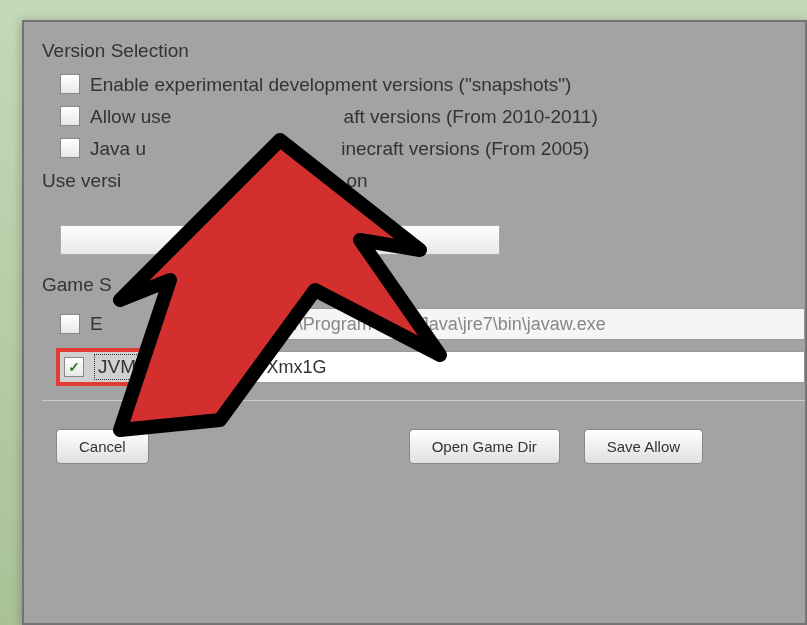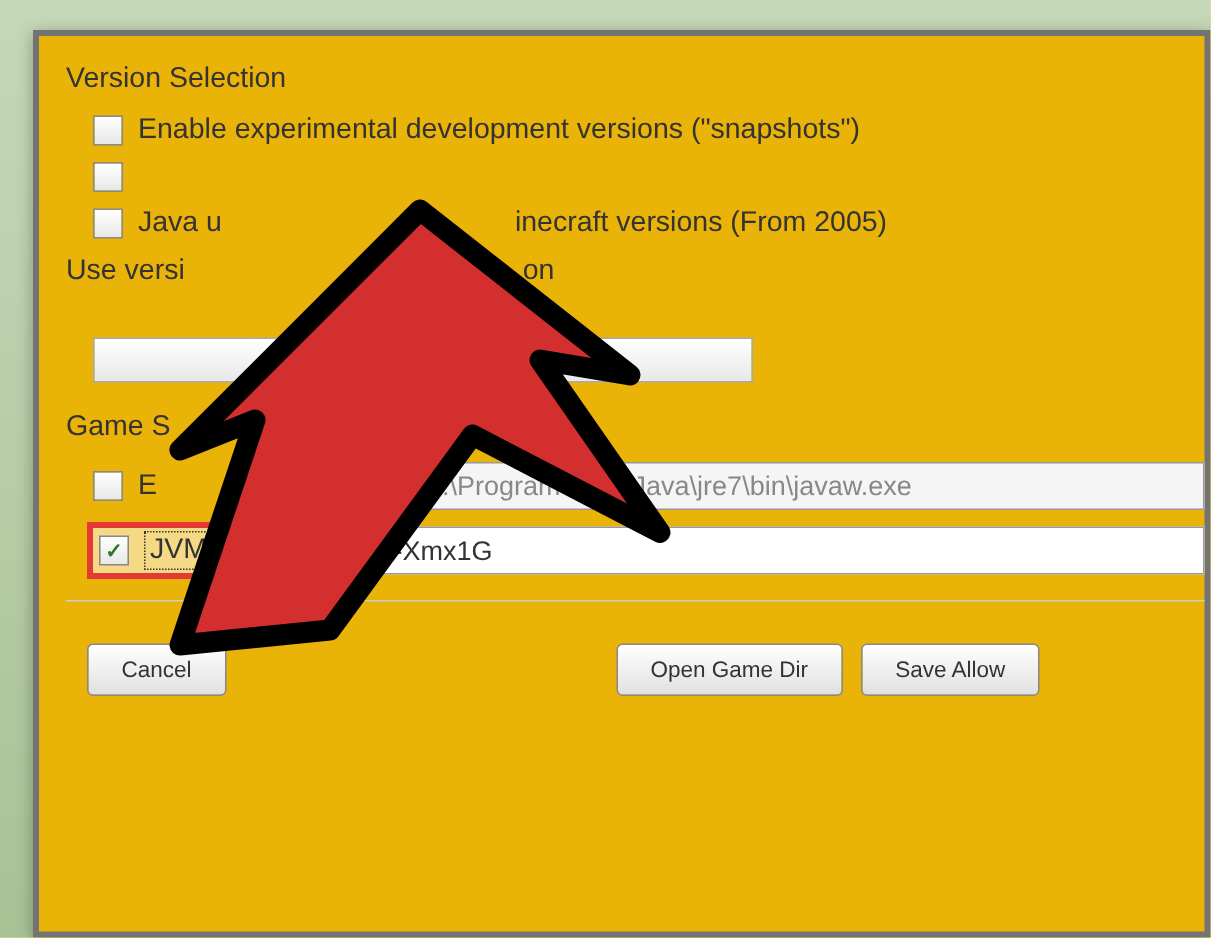--- a/index.html
+++ b/index.html
@@ -15,33 +15,33 @@
       height: 625px;
       overflow: hidden;
       position: relative;
     }
     .window {
       position: absolute;
       top: 20px;
       left: 22px;
       right: 0;
       bottom: 0;
-      background: #eab308;
-      border: 4px solid #737373;
+      background: #a3a3a3;
+      border: 2px solid #737373;
       box-shadow: 0 2px 10px rgba(0,0,0,0.3);
       padding: 18px 0 0 18px;
     }
     .section-title {
       font-size: 19px;
       color: #333;
       margin-bottom: 12px;
     }
     .checkbox-row {
       display: flex;
-      align-items: center;
+      align-items: flex-start;
       margin-bottom: 10px;
       margin-left: 18px;
     }
     .checkbox {
       width: 20px;
       height: 20px;
       border: 1px solid #888;
       background: linear-gradient(to bottom, #ffffff, #e8e8e8);
       display: inline-flex;
       align-items: center;
@@ -112,21 +112,21 @@
       margin-left: 14px;
     }
     .button-row {
       display: flex;
       gap: 260px;
       margin-left: 14px;
       margin-top: 28px;
     }
     .button-group-right {
       display: flex;
-      gap: 12px;
+      gap: 24px;
     }
     .btn {
       padding: 8px 22px;
       border: 1px solid #888;
       border-radius: 4px;
       background: linear-gradient(to bottom, #ffffff, #e0e0e0);
       font-size: 15px;
       color: #333;
       font-family: inherit;
       cursor: pointer;
@@ -152,20 +152,25 @@
 
   <div class="section-title">Version Selection</div>
 
   <div class="checkbox-row">
     <span class="checkbox"></span>
     <span class="checkbox-label">Enable experimental development versions ("snapshots")</span>
   </div>
 
   <div class="checkbox-row">
     <span class="checkbox"></span>
+    <span class="checkbox-label">
+      <span>Allow use</span>
+      <span style="visibility:hidden">d "Beta</span>
+      <span style="margin-left:100px">aft versions (From 2010-2011)</span>
+    </span>
   </div>
 
   <div class="checkbox-row">
     <span class="checkbox"></span>
     <span class="checkbox-label">
       <span>Java u</span>
       <span style="margin-left:190px">inecraft versions (From 2005)</span>
     </span>
   </div>
 

